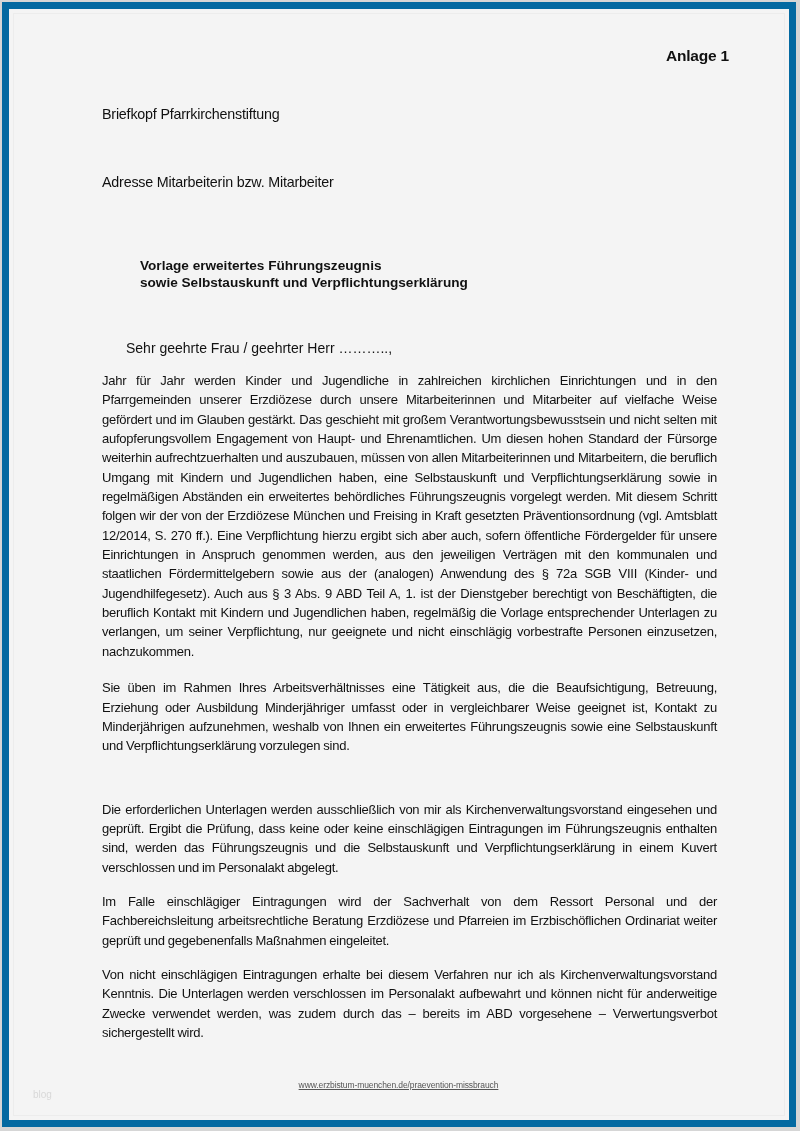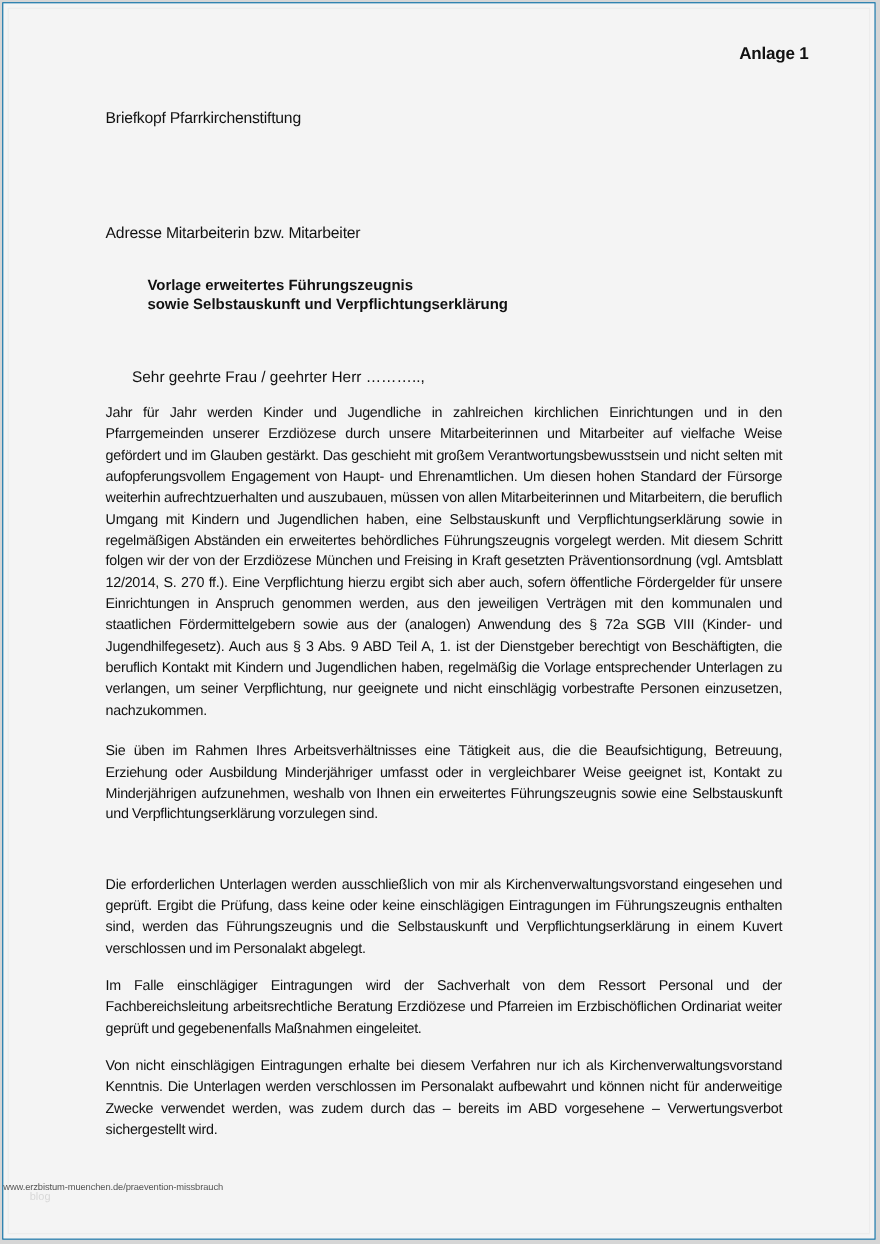--- a/index.html
+++ b/index.html
@@ -10,21 +10,21 @@
       background: #d6d6d6;
       overflow: hidden;
     }
     .page {
       position: absolute;
       left: 2px;
       top: 2px;
       width: 794px;
       height: 1125px;
       background: #f4f4f4;
-      border: 1px solid #0369a1;
+      border: 7px solid #0369a1;
       box-sizing: border-box;
       font-family: "Liberation Sans", sans-serif;
       color: #111;
     }
     .inner-frame {
       position: absolute;
       left: 4px; top: 4px; right: 4px; bottom: 4px;
       border: 1px solid #ececec;
       pointer-events: none;
     }
@@ -42,21 +42,20 @@
       top: 97px;
       font-size: 14.3px;
       letter-spacing: -0.2px;
     }
     .address {
       position: absolute;
       left: 93px;
       top: 165px;
       font-size: 14.3px;
       letter-spacing: -0.2px;
-      margin-top: 36px;
     }
     .subject {
       position: absolute;
       left: 93px;
       top: 248px;
       font-size: 13.6px;
       font-weight: bold;
       line-height: 17px;
       margin-left: 38px;
     }
@@ -82,24 +81,25 @@
       margin: 0 0 15px 0;
       text-align: justify;
       text-align-last: left;
     }
     .body p:nth-of-type(1) { margin-bottom: 17px; }
     .footer-url {
       position: absolute;
       left: 0;
       right: 1px;
       top: 1071px;
-      text-align: left;
+      text-align: center;
       font-size: 8.5px;
       color: #555;
       letter-spacing: -0.1px;
+      text-decoration: underline;
     }
     .watermark {
       position: absolute;
       left: 24px;
       top: 1080px;
       font-size: 10px;
       color: #d8d8d8;
     }
   </style>
 </head>

